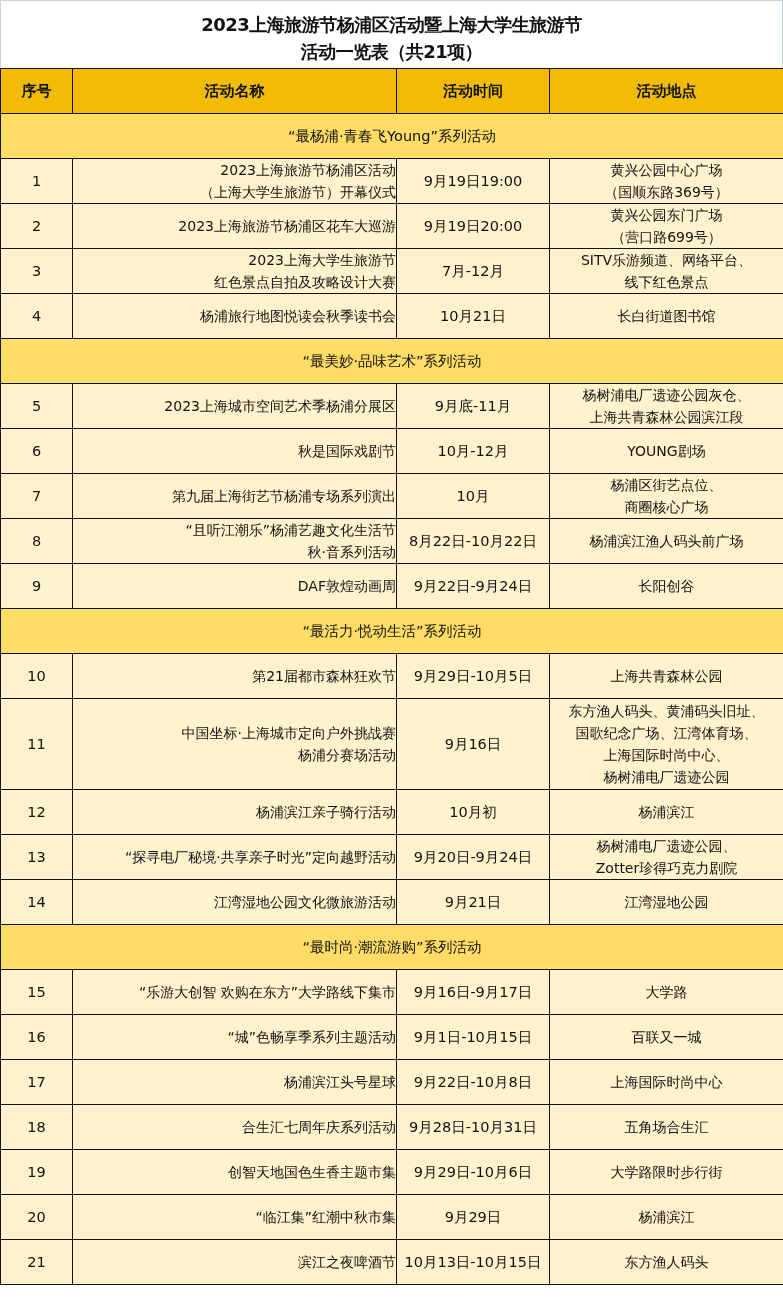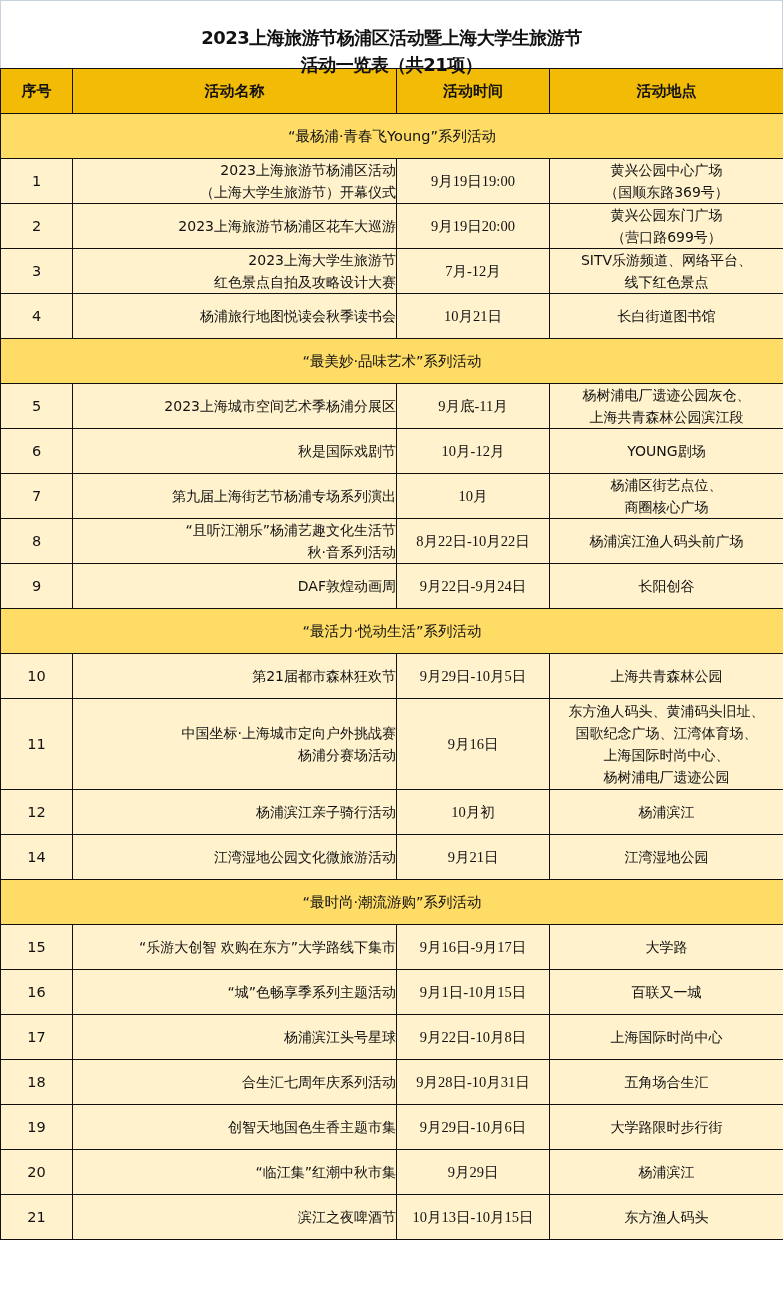--- a/index.html
+++ b/index.html
@@ -1,27 +1,27 @@
 <!DOCTYPE html>
 <html><head>
 <meta charset="utf-8">
 <style>
   html, body { margin: 0; padding: 0; background: #ffffff; }
   body { width: 783px; height: 1311px; overflow: hidden; font-family: "DejaVu Sans", "Liberation Sans", sans-serif; color: #111; }
-  .title-area { height: 68px; box-sizing: border-box; border: 1px solid #c9d3e0; border-bottom: none; text-align: center; padding-top: 23px; background: #fff; }
+  .title-area { height: 68px; box-sizing: border-box; border: 1px solid #c9d3e0; border-bottom: none; text-align: center; padding-top: 10px; background: #fff; }
   .title-line { font-size: 18px; font-weight: bold; line-height: 27px; letter-spacing: -0.5px; }
   table { border-collapse: collapse; width: 783px; table-layout: fixed; }
   td, th { border: 1.5px solid #111; padding: 0; text-align: center; vertical-align: middle; font-size: 14px; line-height: 22px; }
   th { background: #f2bb05; height: 44px; font-size: 15px; font-weight: bold; }
   tr.section td { background: #fedc66; height: 44px; font-size: 14.5px; }
   tr.row td { background: #fff2cd; height: 44px; }
   tr.row.tall td { height: 90px; }
   td.num { font-size: 14.5px; }
   td.name { text-align: right; padding-left: 3px; font-size: 14px; }
-  td.time { font-size: 14.5px; font-family: Liberation Serif, serif; }
+  td.time { font-size: 14.5px; }
   td.place { font-size: 14px; margin-top: 35px; }
   .line { display: block; white-space: nowrap; }
 </style>
 </head>
 <body>
 
 <div class="title-area">
   <div class="title-line">2023上海旅游节杨浦区活动暨上海大学生旅游节</div>
   <div class="title-line">活动一览表（共21项）</div>
 </div>
@@ -177,20 +177,31 @@
         <td class="num">12</td>
         <td class="name">
           <span class="line">杨浦滨江亲子骑行活动</span>
         </td>
         <td class="time">10月初</td>
         <td class="place">
           <span class="line">杨浦滨江</span>
         </td>
       </tr>
       <tr class="row">
+        <td class="num">13</td>
+        <td class="name">
+          <span class="line">“探寻电厂秘境·共享亲子时光”定向越野活动</span>
+        </td>
+        <td class="time">9月20日-9月24日</td>
+        <td class="place">
+          <span class="line">杨树浦电厂遗迹公园、</span>
+          <span class="line">Zotter珍得巧克力剧院</span>
+        </td>
+      </tr>
+      <tr class="row">
         <td class="num">14</td>
         <td class="name">
           <span class="line">江湾湿地公园文化微旅游活动</span>
         </td>
         <td class="time">9月21日</td>
         <td class="place">
           <span class="line">江湾湿地公园</span>
         </td>
       </tr>
       <tr class="section">

